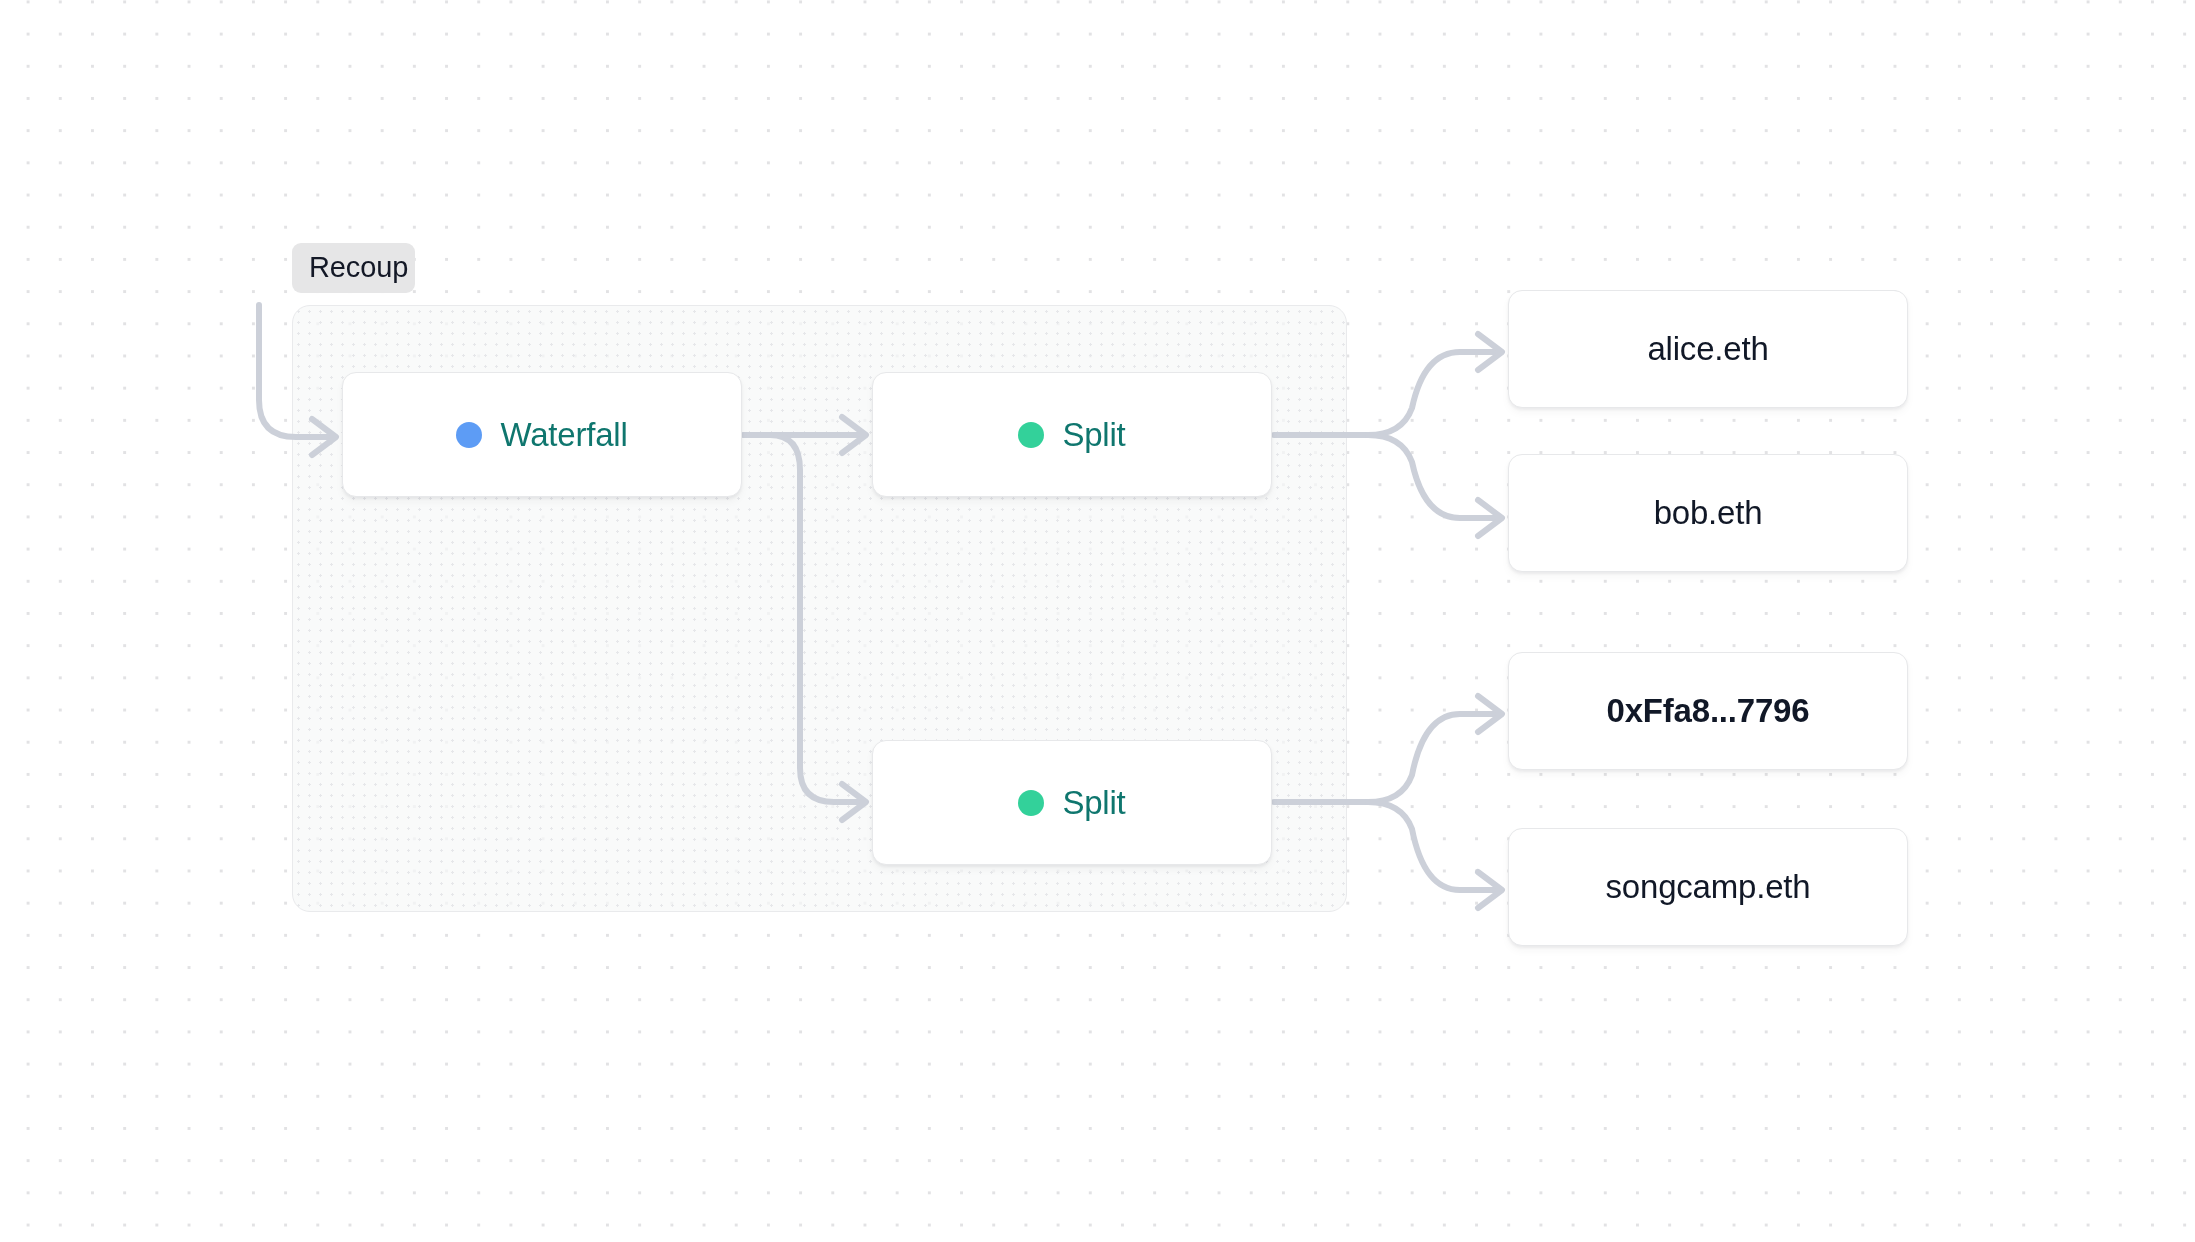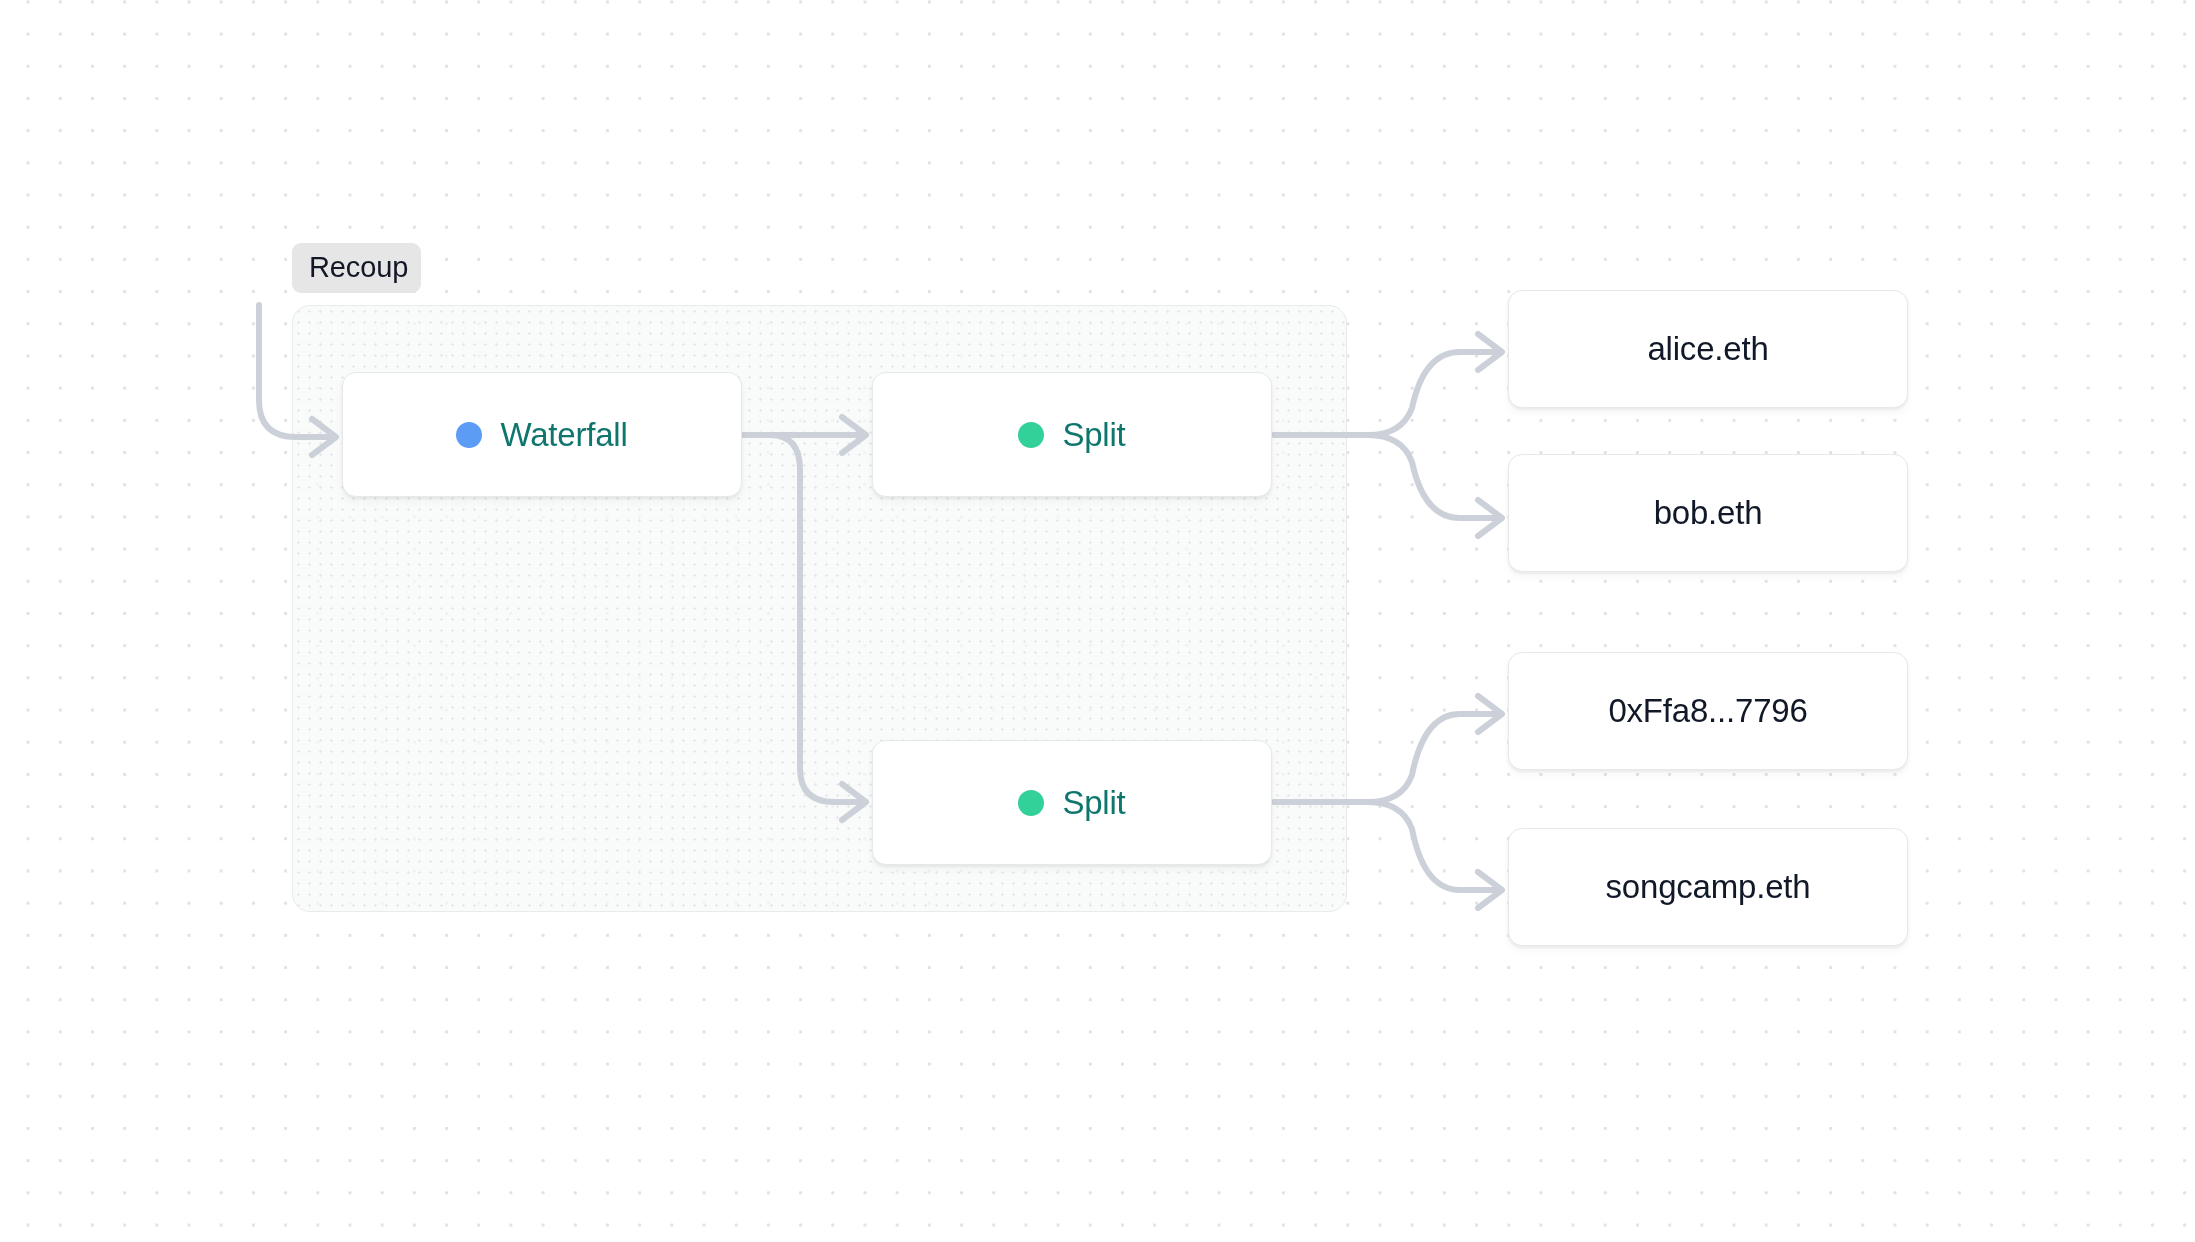--- a/index.html
+++ b/index.html
@@ -63,21 +63,21 @@
     background-color: rgba(247,248,248,0.72);
     background-image: radial-gradient(circle, #e6e7ea 1.1px, transparent 1.2px);
     background-size: 11px 11px;
     z-index: 1;
   }
 
   #recoup-label {
     position: absolute;
     left: 292px;
     top: 243px;
-    padding: 7px 13px 9px 17px;
+    padding: 7px 7px 9px 17px;
     background: #e6e6e7;
     border-radius: 9px;
     color: #131826;
     font-size: 29px;
     line-height: 34px;
     letter-spacing: -0.1px;
     white-space: nowrap;
     z-index: 4;
   }
 
@@ -124,21 +124,21 @@
     white-space: nowrap;
   }
 
   
   #node-waterfall   { left: 342px;  top: 372px; width: 400px; height: 125px; }
   #node-split-top   { left: 872px;  top: 372px; width: 400px; height: 125px; }
   #node-split-bottom{ left: 872px;  top: 740px; width: 400px; height: 125px; }
 
   #node-alice       { left: 1508px; top: 290px; width: 400px; height: 118px; }
   #node-bob         { left: 1508px; top: 454px; width: 400px; height: 118px; }
-  #node-ffa8        { left: 1508px; top: 652px; width: 400px; height: 118px; }
+  #node-ffa8        { left: 1508px; top: 652px; width: 400px; height: 118px; font-weight: bold; }
   #node-songcamp    { left: 1508px; top: 828px; width: 400px; height: 118px; }
 </style>
 </head>
 <body>
 
 <div id="flow-canvas">
 
   <div id="recoup-group"></div>
 
   <div id="recoup-label">Recoup</div>

